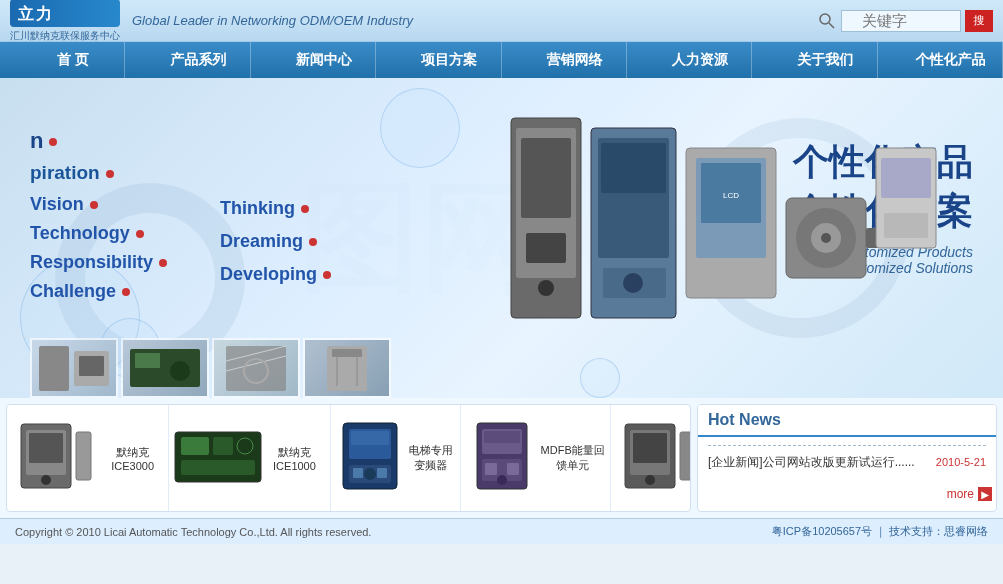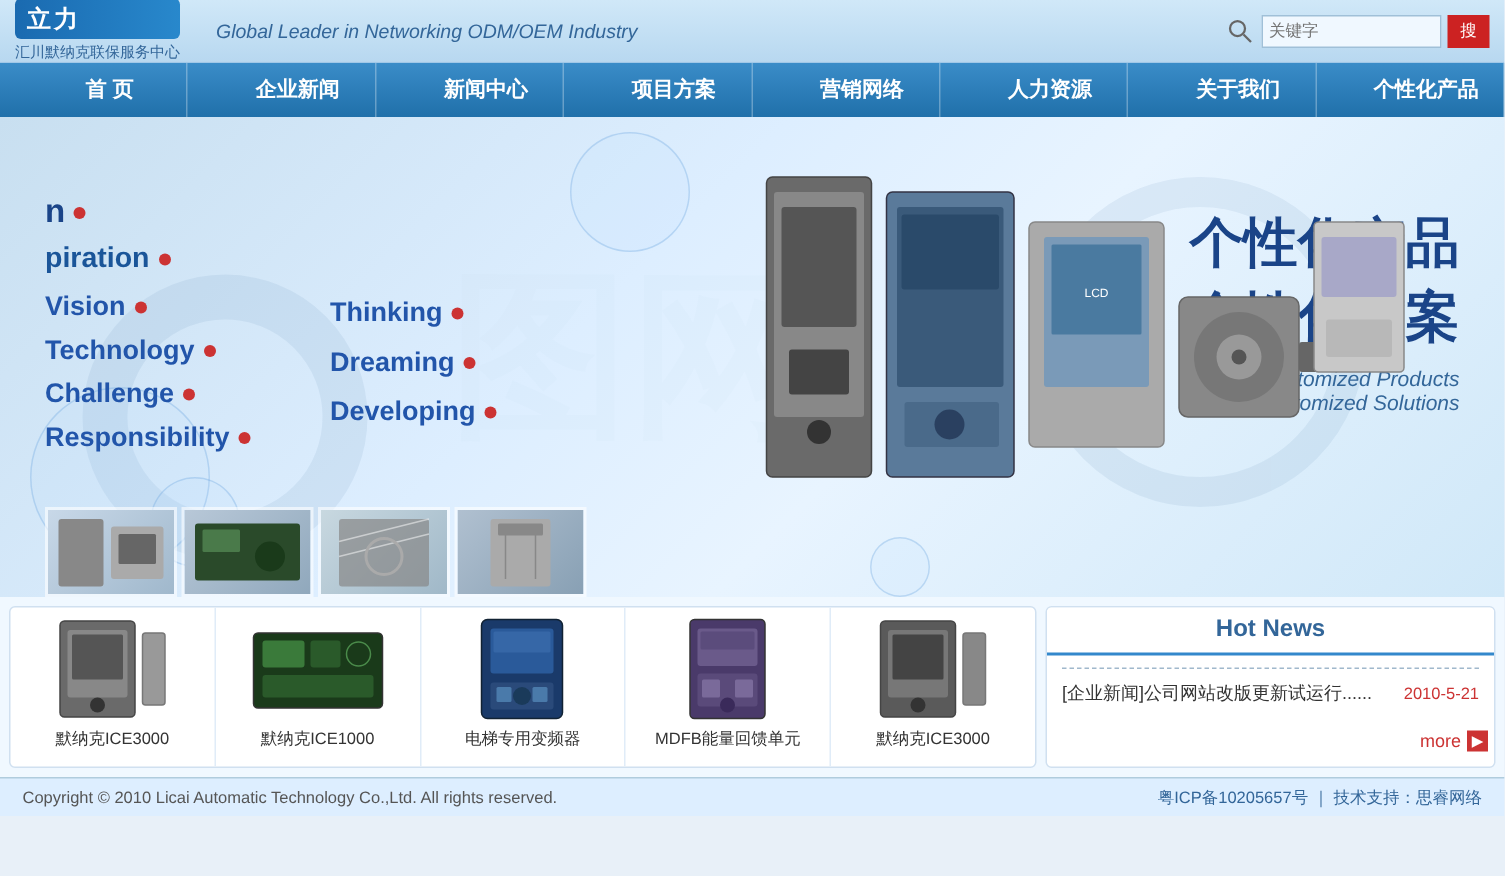--- a/index.html
+++ b/index.html
@@ -10,21 +10,21 @@
       display: flex;
       align-items: center;
       background: linear-gradient(to bottom, #d0e8f8, #b8d8f0);
       height: 42px;
       padding: 0 10px;
       border-bottom: 1px solid #a0c8e8;
     }
     #logo-area {
       display: flex;
       flex-direction: column;
-      margin-right: 24px;
+      margin-right: 12px;
     }
     #logo-img {
       background: linear-gradient(to right, #1a6ab0, #2888cc);
       color: white;
       font-size: 20px;
       font-weight: bold;
       padding: 2px 8px;
       border-radius: 4px;
       letter-spacing: 2px;
     }
@@ -48,22 +48,22 @@
       width: 20px;
       height: 20px;
       display: flex;
       align-items: center;
       justify-content: center;
     }
     #search-input {
       width: 120px;
       height: 22px;
       border: 1px solid #a0c0d8;
-      padding: 0 4px;
-      font-size: 11px;
+      padding: 0 20px;
+      font-size: 15px;
       background: #f0f8ff;
     }
     #search-button {
       width: 28px;
       height: 22px;
       background: #cc2222;
       border: none;
       color: white;
       font-size: 11px;
       cursor: pointer;
@@ -243,21 +243,21 @@
       flex-direction: column;
       overflow: hidden;
     }
     #product-items {
       display: flex;
       flex: 1;
     }
     .product-item {
       flex: 1;
       display: flex;
-      flex-direction: column;
+      flex-direction: row;
       align-items: center;
       padding: 6px 4px;
       border-right: 1px solid #e0ecf8;
       cursor: pointer;
     }
     .product-item:last-child { border-right: none; }
     .product-thumb {
       width: 110px;
       height: 70px;
       display: flex;
@@ -280,21 +280,20 @@
       margin: 6px 6px 6px 0;
       border-radius: 4px;
       overflow: hidden;
     }
     #hot-news-header {
       background: white;
       padding: 6px 10px;
       border-bottom: 2px solid #3388cc;
       display: flex;
       align-items: center;
-      justify-content: center;
     }
     #hot-news-title {
       font-size: 16px;
       font-weight: bold;
       color: #336699;
     }
     #hot-news-content {
       padding: 8px 10px;
     }
     #hot-news-divider {
@@ -383,21 +382,21 @@
         <line x1="10" y1="10" x2="15" y2="15" stroke="#666" stroke-width="1.5"></line>
       </svg>
     </div>
     <input id="search-input" type="text" placeholder="关键字" style="">
     <button id="search-button">搜</button>
   </div>
 </div>
 
 <div id="nav">
   <a class="nav-item">首 页</a>
-  <a class="nav-item">企业新闻</a>
+  <a class="nav-item">产品系列</a>
   <a class="nav-item">新闻中心</a>
   <a class="nav-item">项目方案</a>
   <a class="nav-item">营销网络</a>
   <a class="nav-item">人力资源</a>
   <a class="nav-item">关于我们</a>
   <a class="nav-item">个性化产品</a>
 </div>
 
 <div id="hero">
 
@@ -414,22 +413,22 @@
     <div class="bubble" style="width:60px;height:60px;top:240px;left:100px;"></div>
     <div class="bubble" style="width:80px;height:80px;top:10px;left:380px;"></div>
     <div class="bubble" style="width:40px;height:40px;top:280px;left:580px;"></div>
   </div>
 
   <div id="hero-text-left">
     <span class="hero-word hero-word-n" style="font-size:22px; color:#1a4488;">n</span>
     <span class="hero-word hero-word-piration" style="font-size:19px; color:#1a5599;">piration</span>
     <span class="hero-word" style="margin-top:10px;">Vision</span>
     <span class="hero-word">Technology</span>
+    <span class="hero-word">Responsibility</span>
     <span class="hero-word">Challenge</span>
-    <span class="hero-word">Responsibility</span>
   </div>
 
   <div id="hero-text-mid">
     <span class="hero-mid-word">Thinking</span>
     <span class="hero-mid-word">Dreaming</span>
     <span class="hero-mid-word">Developing</span>
   </div>
 
   <div id="hero-text-right">
     <span id="hero-zh-title1">个性化产品</span>

